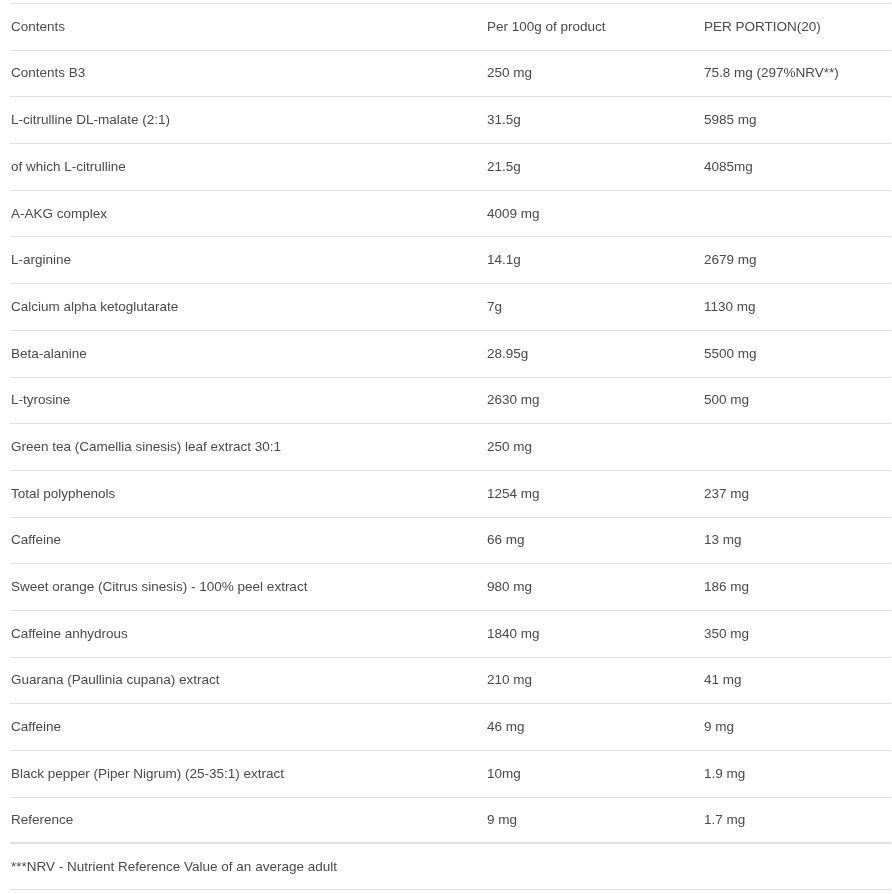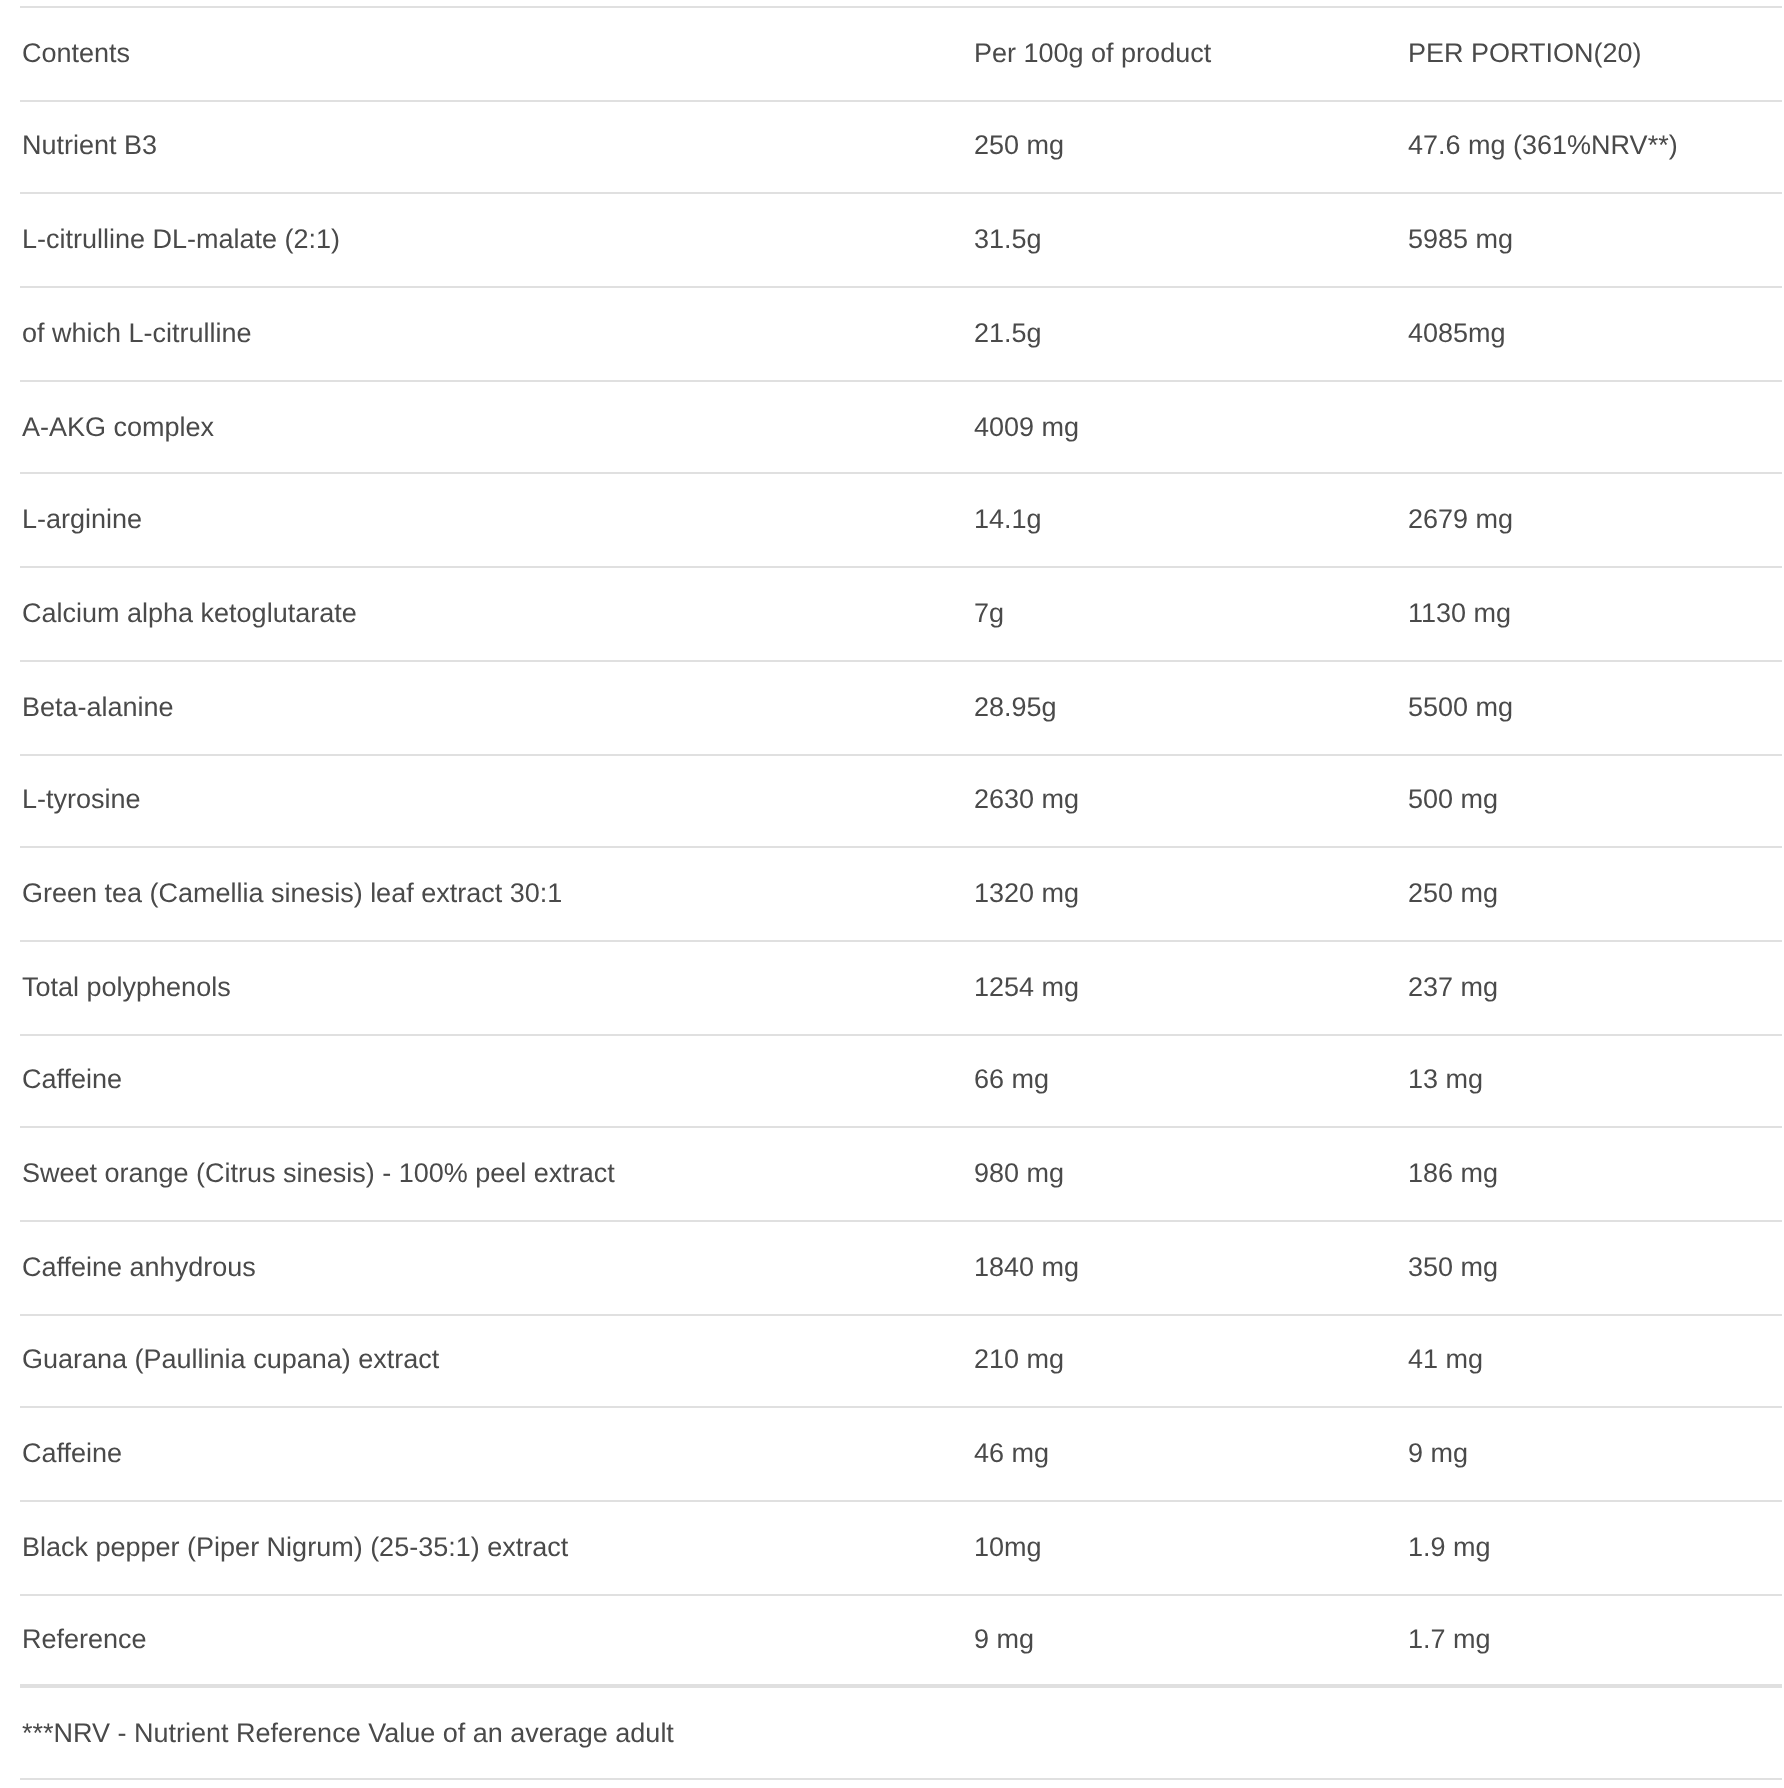--- a/index.html
+++ b/index.html
@@ -40,23 +40,23 @@
 
 <div class="nutrition-table">
   <div class="row">
     <div class="cell">Contents</div>
     <div class="cell">Per 100g of product</div>
     <div class="cell">PER PORTION(20)</div>
   </div>
 
   <div id="rows-container">
   <div class="row">
-    <div class="cell">Nutrient B3</div>
+    <div class="cell">Contents B3</div>
     <div class="cell">250 mg</div>
-    <div class="cell">47.6 mg (361%NRV**)</div>
+    <div class="cell">75.8 mg (297%NRV**)</div>
   </div>
 
   <div class="row">
     <div class="cell">L-citrulline DL-malate (2:1)</div>
     <div class="cell">31.5g</div>
     <div class="cell">5985 mg</div>
   </div>
 
   <div class="row">
     <div class="cell">of which L-citrulline</div>
@@ -88,21 +88,20 @@
   </div>
 
   <div class="row">
     <div class="cell">L-tyrosine</div>
     <div class="cell">2630 mg</div>
     <div class="cell">500 mg</div>
   </div>
 
   <div class="row">
     <div class="cell">Green tea (Camellia sinesis) leaf extract 30:1</div>
-    <div class="cell">1320 mg</div>
     <div class="cell">250 mg</div>
   </div>
 
   <div class="row">
     <div class="cell">Total polyphenols</div>
     <div class="cell">1254 mg</div>
     <div class="cell">237 mg</div>
   </div>
 
   <div class="row">

